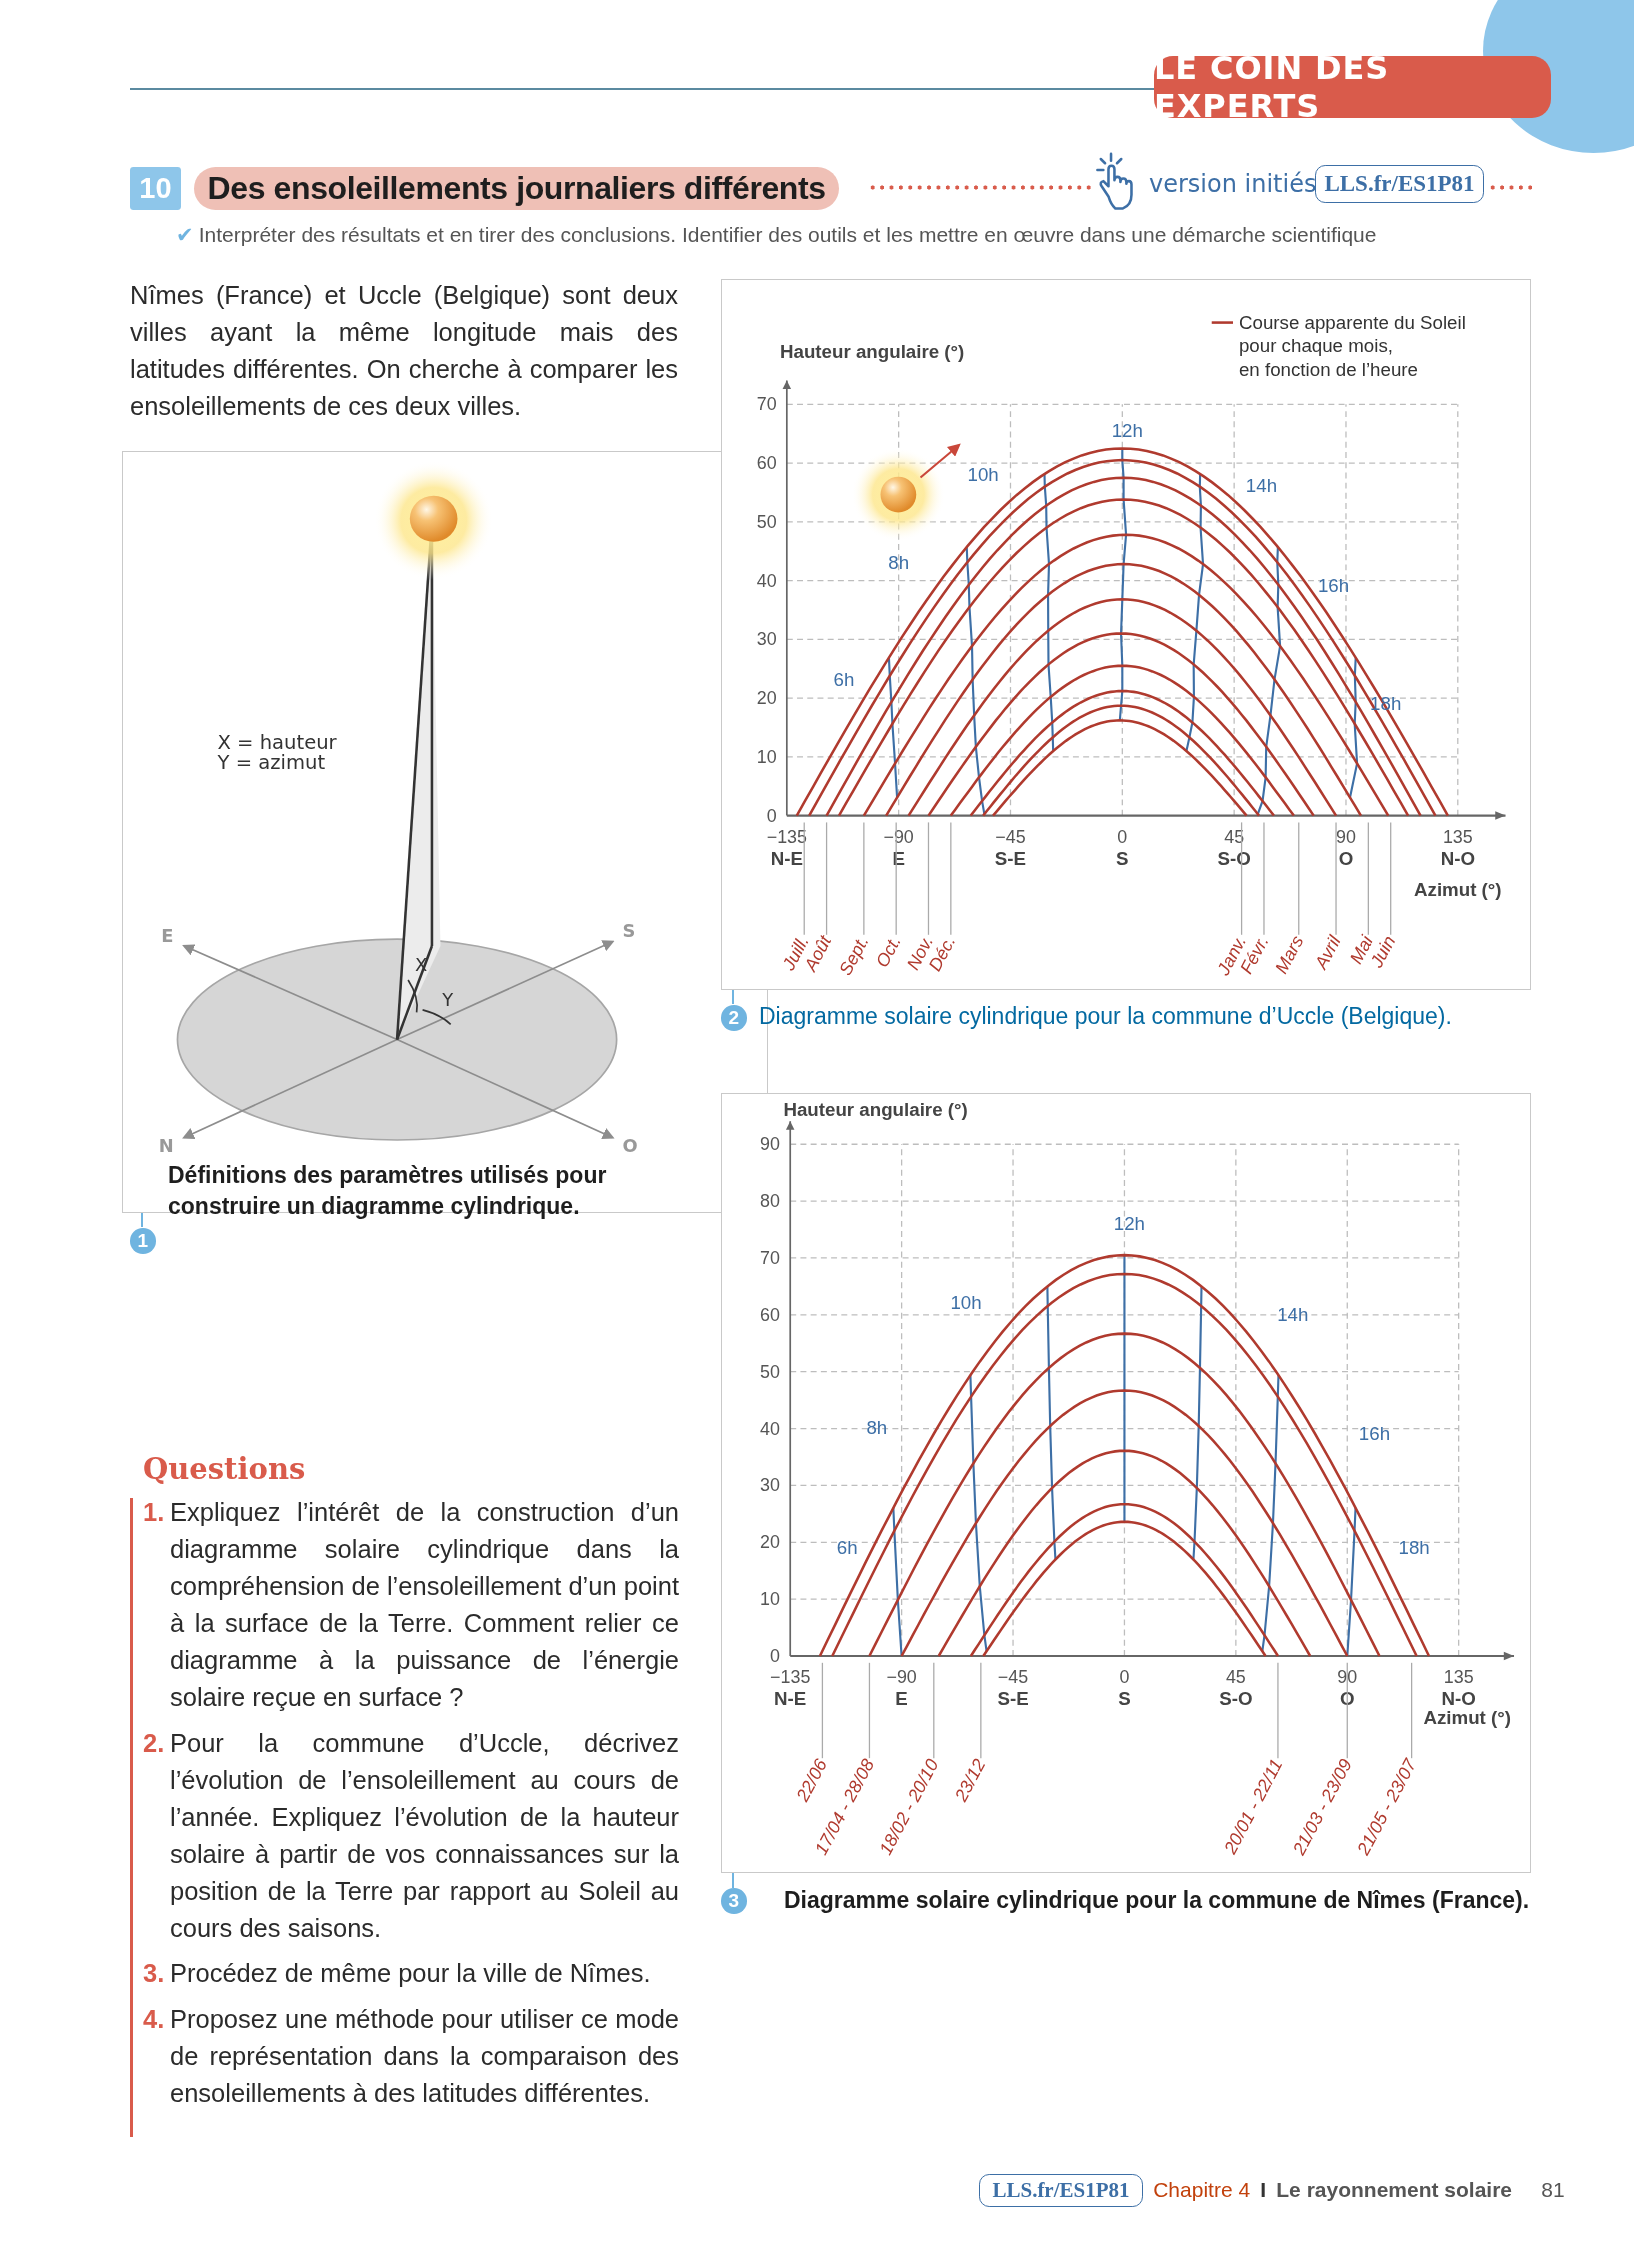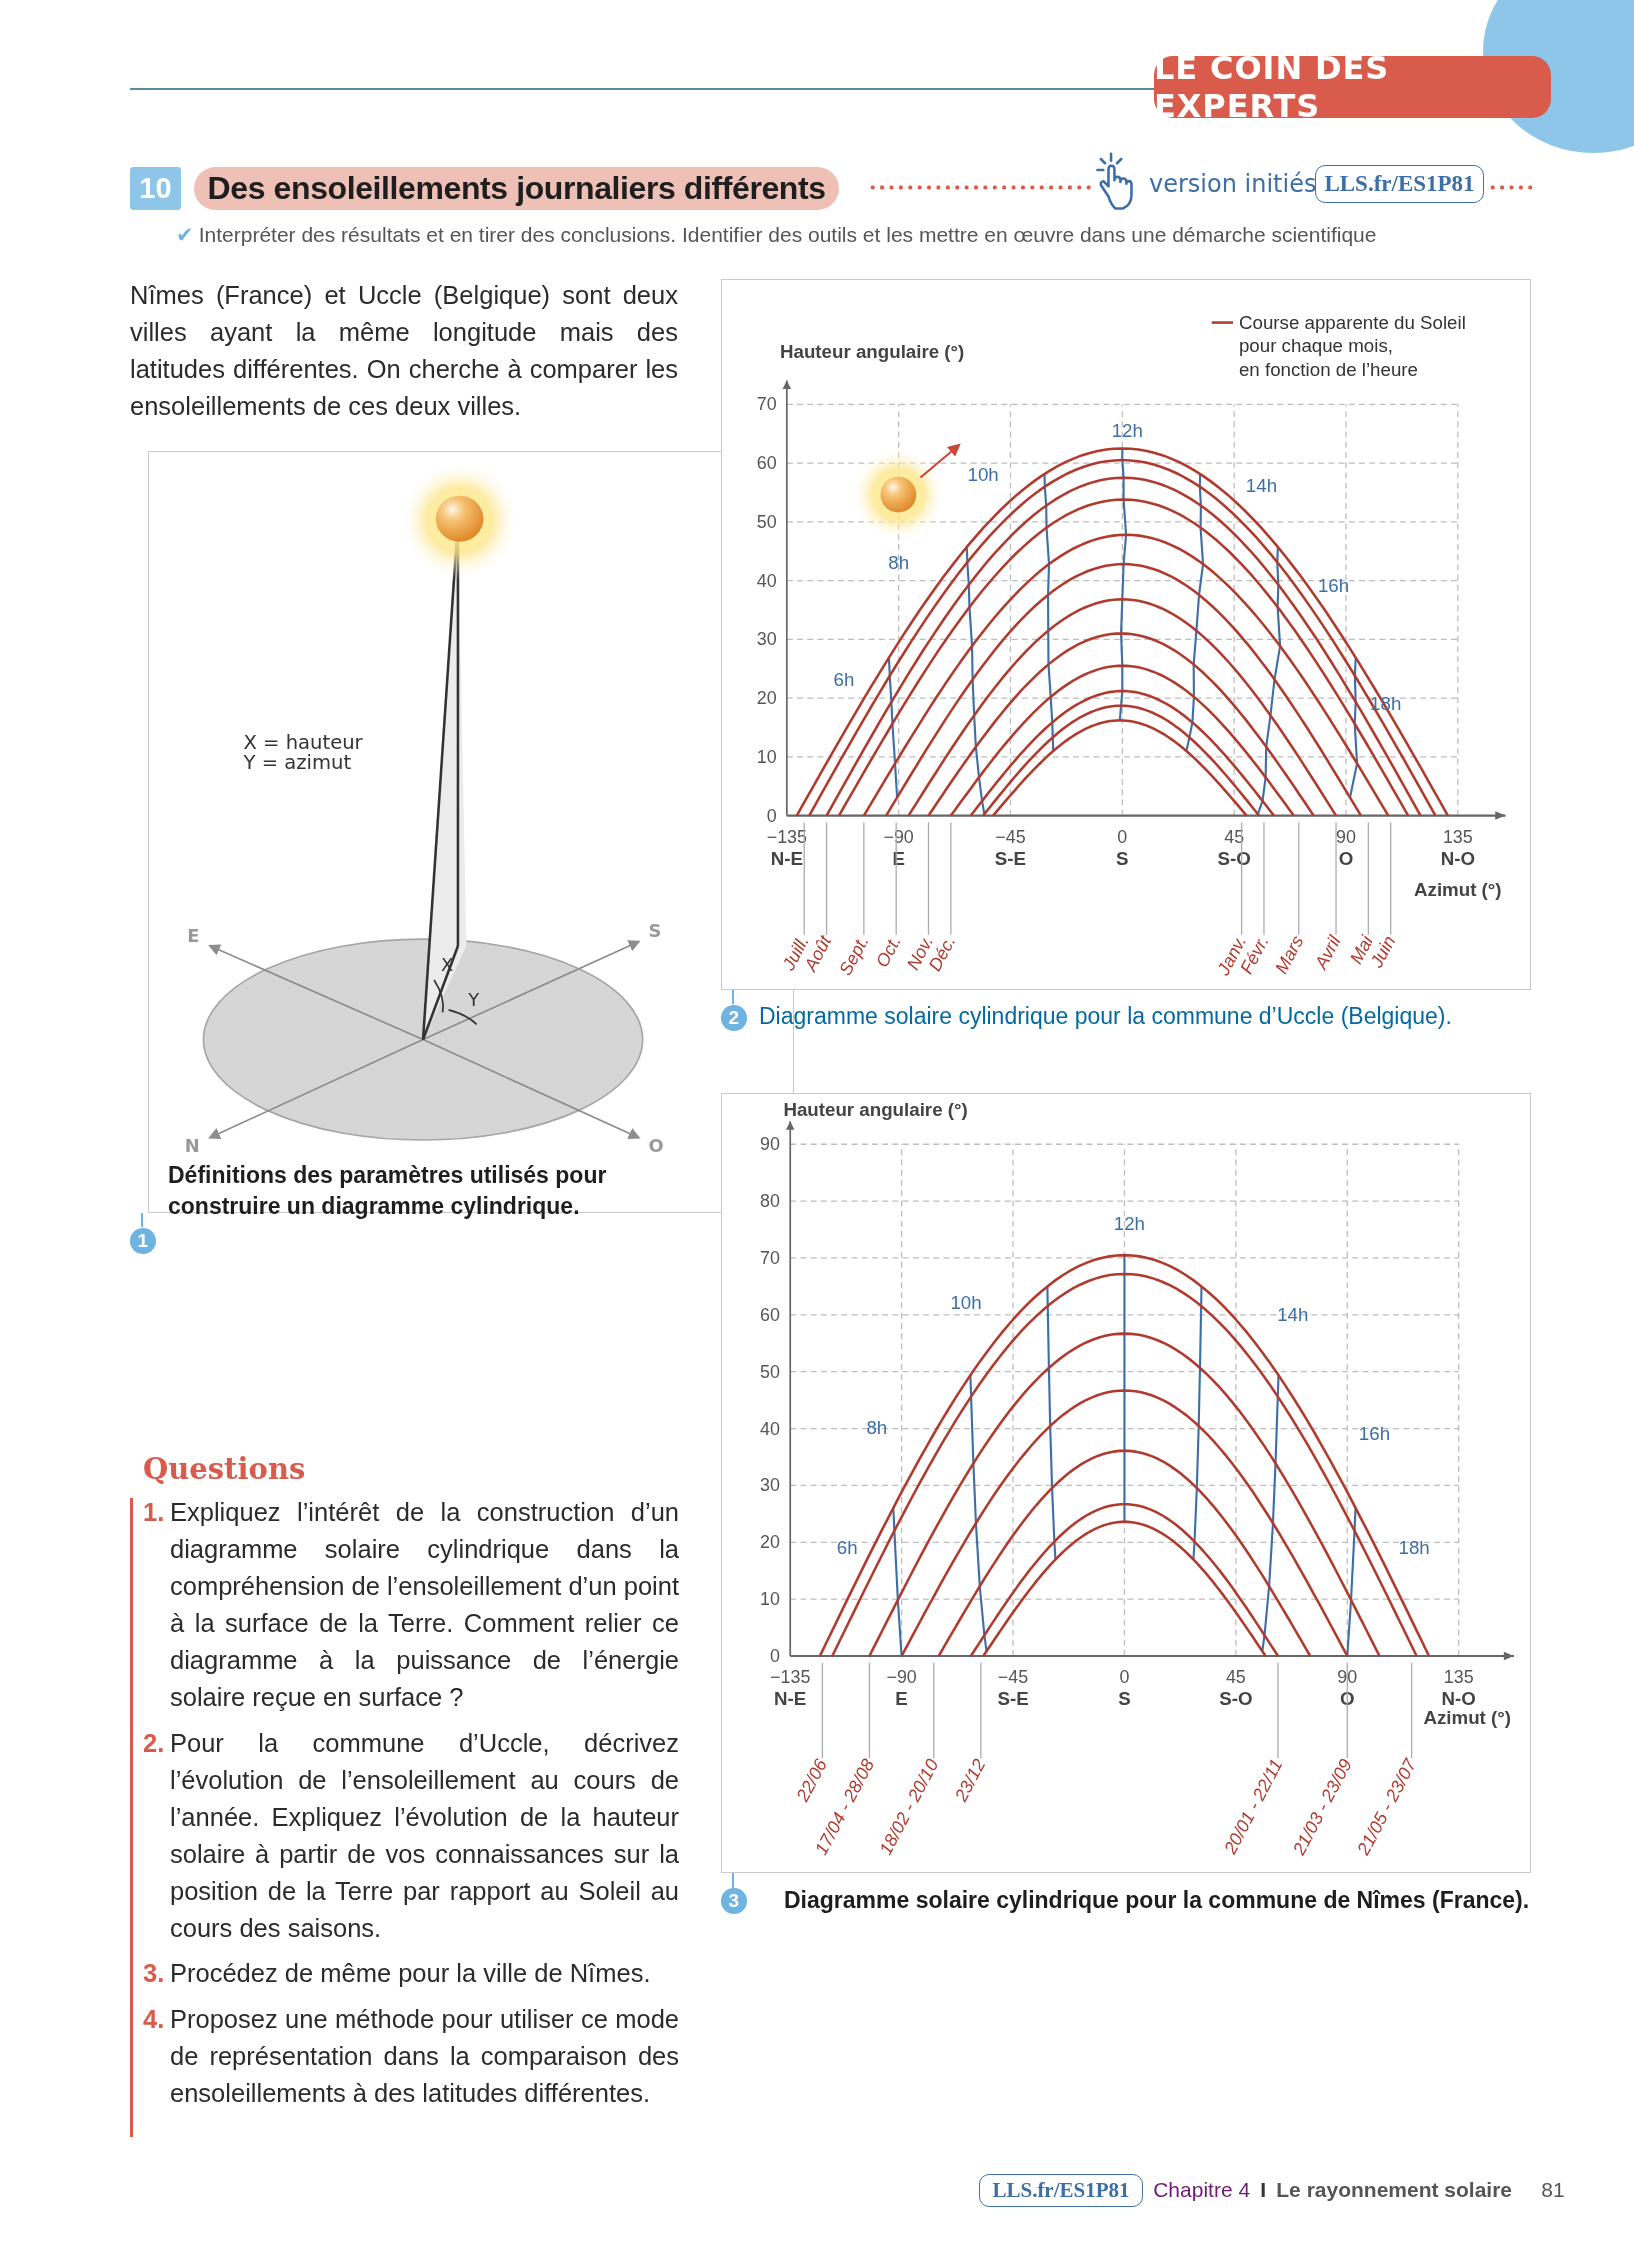--- a/index.html
+++ b/index.html
@@ -9,34 +9,34 @@
   .experts-badge{position:absolute;left:1154px;top:56px;width:397px;height:62px;border-radius:19px;background:#d95b4b;color:#fff;font-size:32px;font-weight:bold;display:flex;align-items:center;justify-content:center;letter-spacing:0.9px;font-family:"DejaVu Sans",sans-serif;}
   .ex-num{position:absolute;left:130px;top:167px;width:51px;height:43px;background:#8ec6ea;color:#fff;font-weight:bold;font-size:29px;display:flex;align-items:center;justify-content:center;border-radius:3.4px;}
   .ex-title{position:absolute;left:194px;top:167px;height:43px;padding:0 13.6px;background:#efc0b6;border-radius:22px;font-size:32px;font-weight:bold;color:#1e1e1e;display:flex;align-items:center;white-space:nowrap;letter-spacing:-0.4px;}
   .dots{position:absolute;height:5.1px;background-image:radial-gradient(circle,#d95b4b 2px,transparent 2.2px);background-size:9.4px 5.1px;background-repeat:repeat-x;}
   .hand-icon{position:absolute;left:1094px;top:152px;width:46px;height:60px;}
   .version-label{position:absolute;left:1149px;top:170px;font-size:24px;font-weight:normal;color:#3d6fa6;font-family:"DejaVu Sans",sans-serif;}
   .lls-box{position:absolute;border:1.7px solid #3d6fa6;border-radius:10.2px;color:#3d6fa6;font-weight:bold;display:flex;align-items:center;justify-content:center;font-family:Liberation Serif, serif;}
   .skills{position:absolute;left:176px;top:223px;font-size:21px;color:#555;white-space:nowrap;}
   .skills .check{color:#6fb4e0;font-weight:bold;margin-right:5.1px;}
   .intro{position:absolute;left:130px;top:277px;width:548px;font-size:25.5px;line-height:37px;text-align:justify;color:#2b2b2b;}
-  .doc1-box{position:absolute;left:148px;top:451px;width:646px;height:762px;border:1.7px solid #c9c9c9;box-sizing:border-box;}
+  .doc1-box{position:absolute;left:122px;top:451px;width:646px;height:762px;border:1.7px solid #c9c9c9;box-sizing:border-box;}
   .cap{position:absolute;font-size:23px;line-height:31px;color:#2b2b2b;}
   .cap b{font-weight:bold;color:#1e1e1e;}
   .cap-num{position:absolute;width:25.5px;height:25.5px;border-radius:50%;background:#6fb4e0;color:#fff;font-weight:bold;font-size:19px;display:flex;align-items:center;justify-content:center;}
   .cap-stem{position:absolute;width:1.7px;background:#6fb4e0;}
   .questions-title{position:absolute;left:143px;top:1452px;font-size:29px;font-weight:bold;color:#d95b4b;font-family:"DejaVu Serif",serif;}
   .q-bar{position:absolute;left:130px;top:1498px;width:2.6px;height:639px;background:#d95b4b;}
   .q-list{position:absolute;left:143px;top:1494px;width:536px;}
   .q-item{position:relative;padding-left:27px;font-size:25.5px;line-height:37px;text-align:justify;margin-bottom:8.5px;color:#2b2b2b;}
   .q-num{position:absolute;left:0;top:0;color:#d95b4b;font-weight:bold;}
   .chart-box{position:absolute;border:1.7px solid #c9c9c9;box-sizing:border-box;background:#fff;}
   .chart-svg{position:absolute;left:0;top:0;}
   .footer{position:absolute;top:2173px;height:34px;display:flex;align-items:center;gap:10.2px;font-size:21px;white-space:nowrap;}
-  .footer .chap{color:#701a75;}
+  .footer .chap{color:#c2410c;}
   .footer .sep{color:#333;font-weight:bold;}
   .footer .chap-title{color:#555;font-weight:bold;}
   .footer .page-num{color:#555;margin-left:19px;}
 </style>
 </head>
 <body>
 
 <div class="corner-blob"></div>
 <div class="top-rule"></div>
 <div class="experts-badge">LE COIN DES EXPERTS</div>

